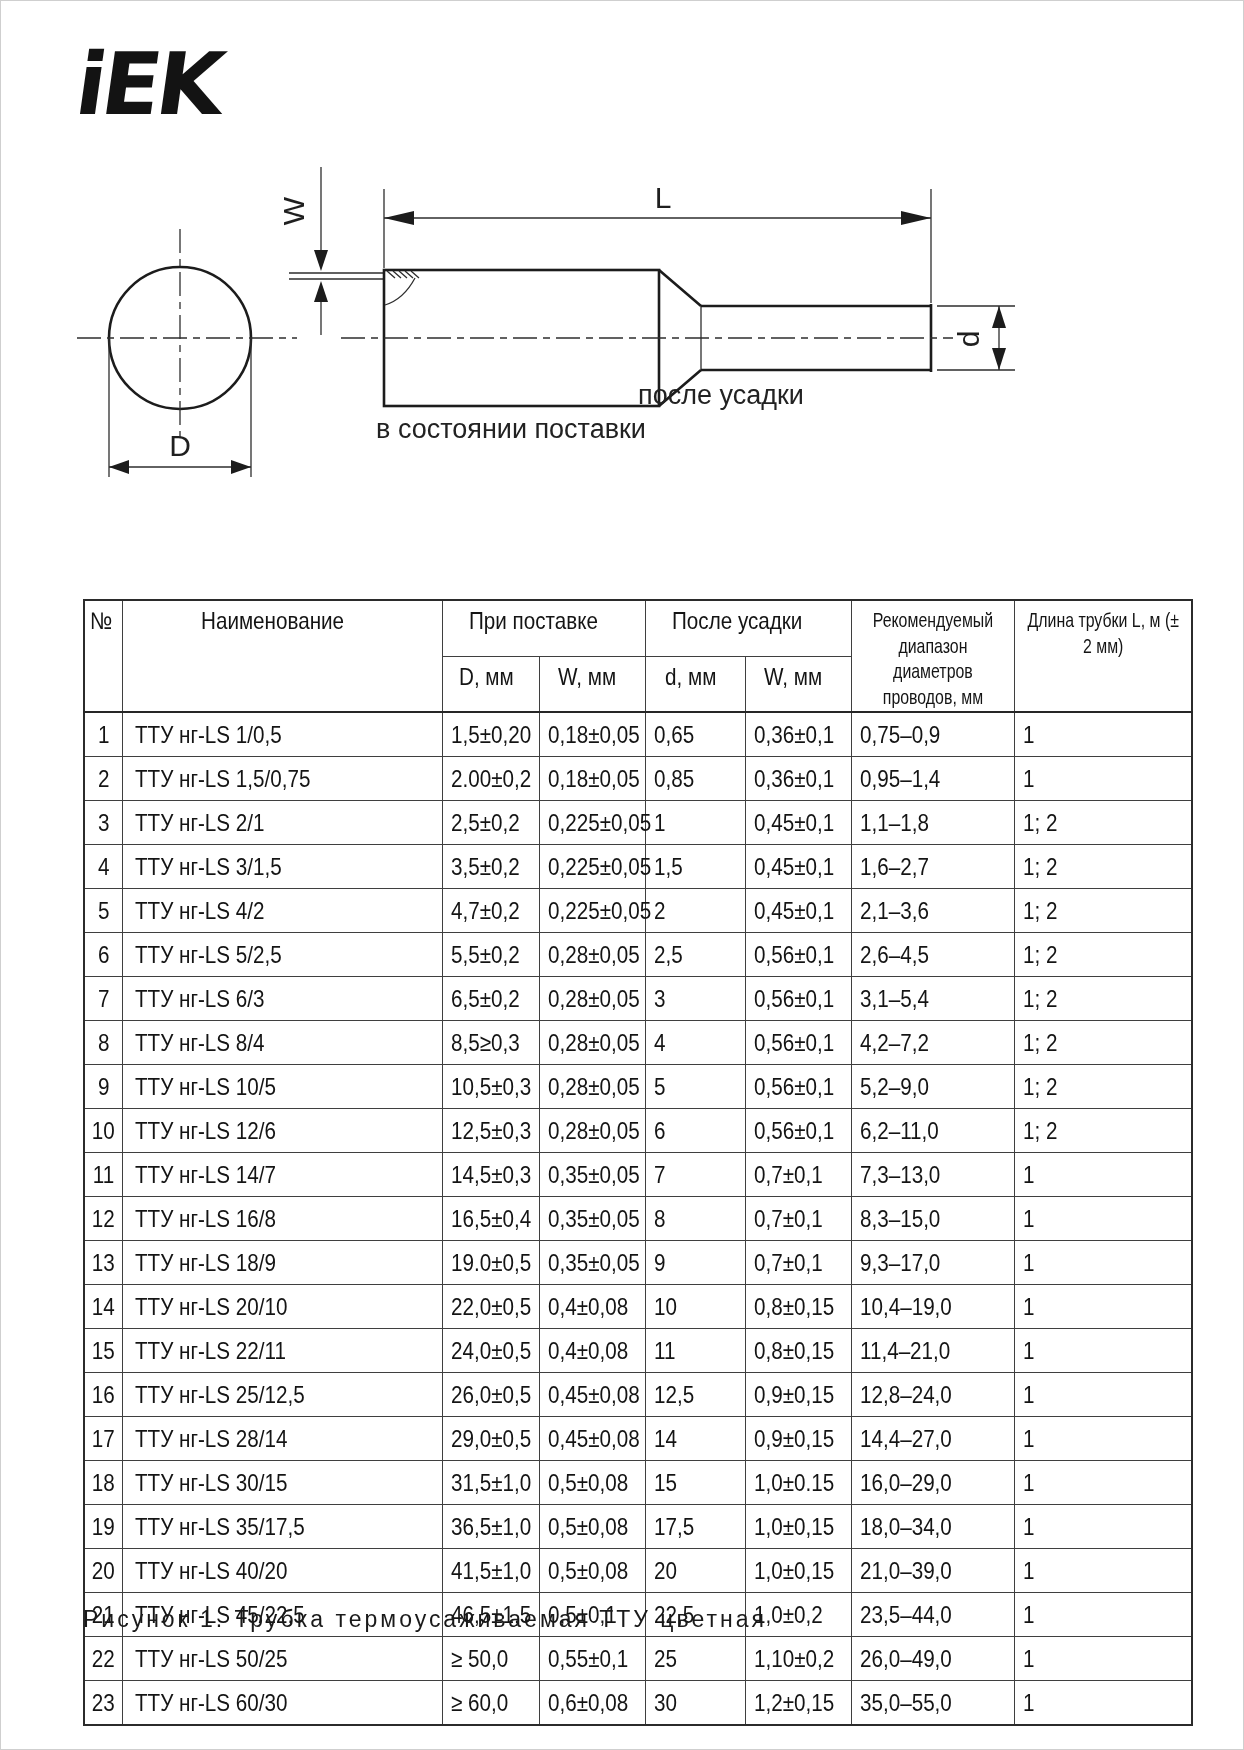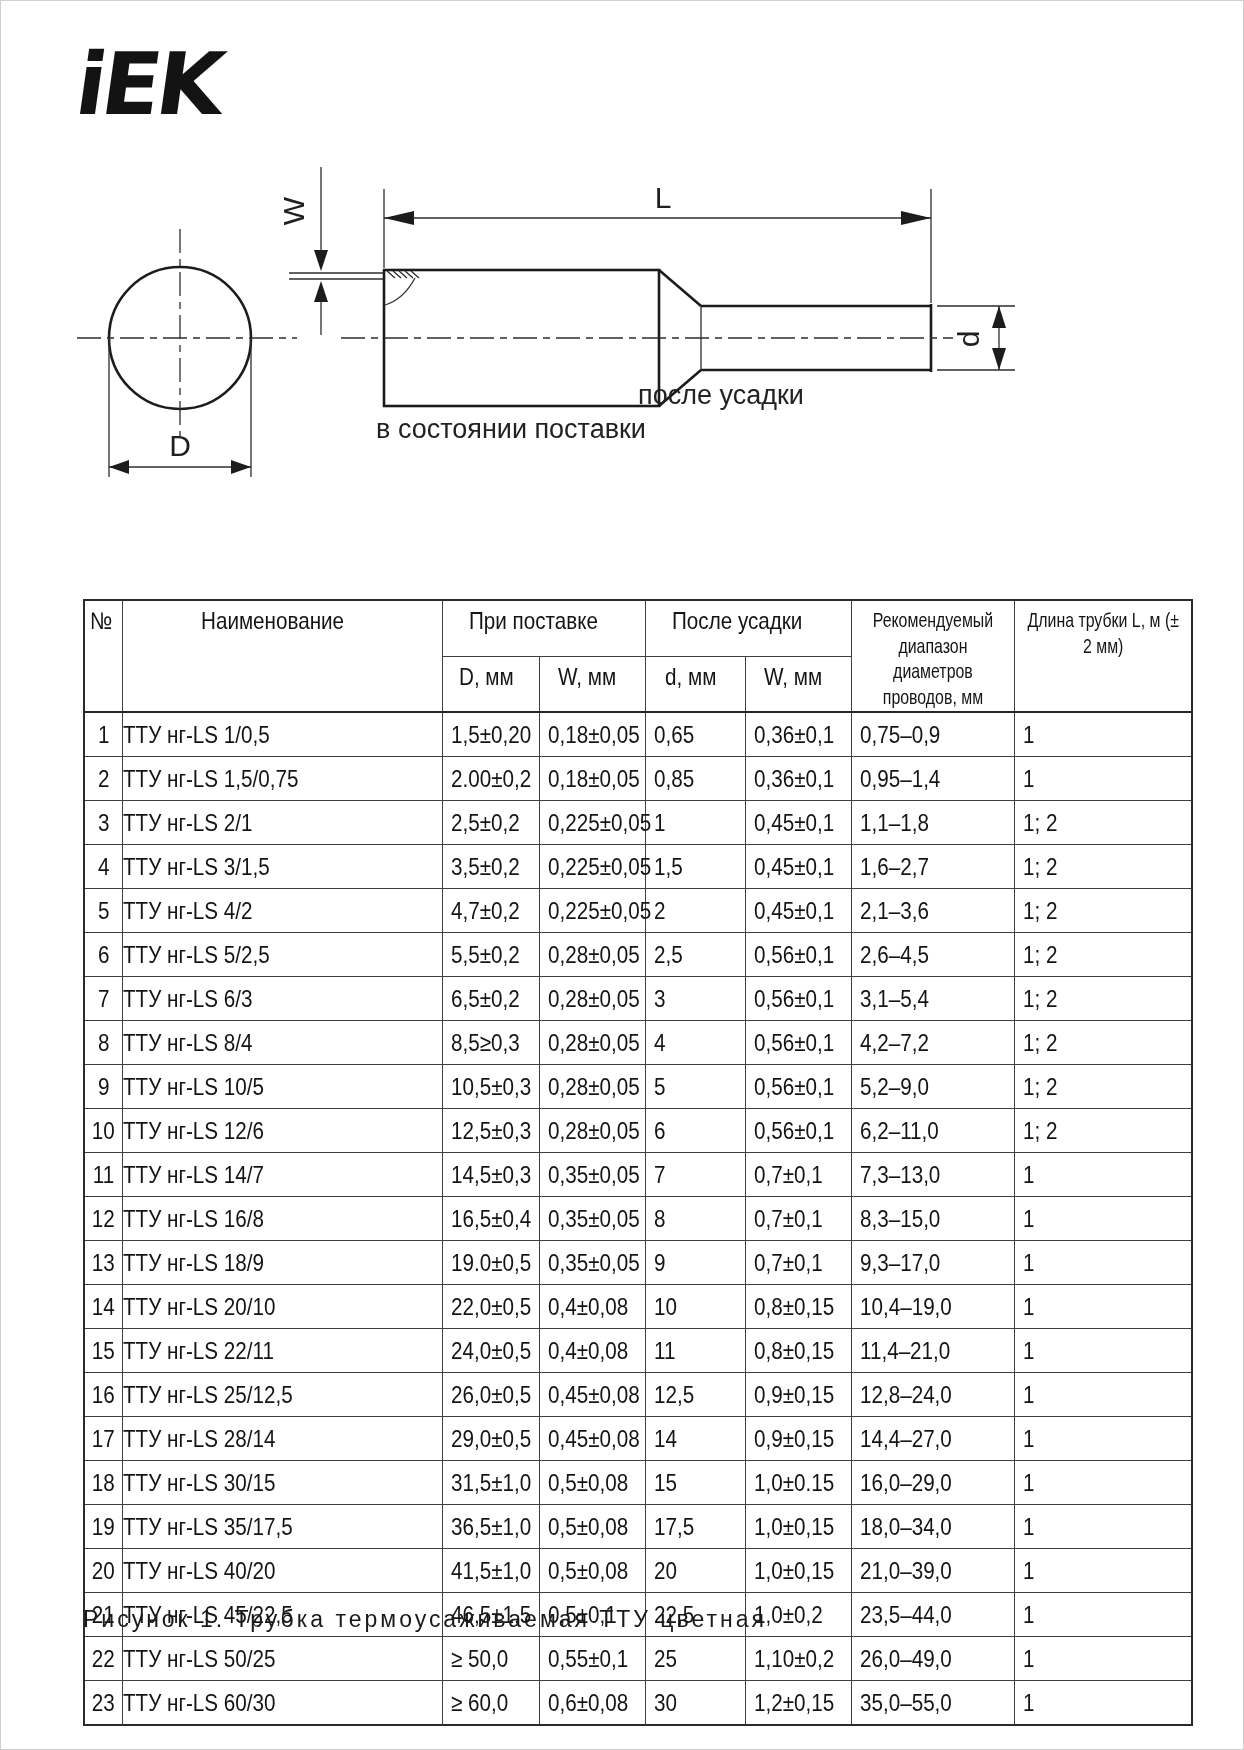--- a/index.html
+++ b/index.html
@@ -32,21 +32,21 @@
   }
   .spec-table th,.spec-table td{
     border:1px solid #3f3f3f;font-weight:400;
     padding:2px 8px;overflow:visible;
   }
   .spec-table{border:2px solid #2b2b2b;}
   .spec-table thead th{vertical-align:top;text-align:center;padding-top:6px;height:40px;}
   .spec-table thead{border-bottom:2px solid #262626;}
   .spec-table tbody td{height:39px;vertical-align:middle;text-align:left;}
   .spec-table tbody td:first-child{text-align:center;padding:2px 2px;}
-  .spec-table td:nth-child(2){padding-left:0;}
+  .spec-table td:nth-child(2){padding-left:12px;}
   .cx{display:inline-block;white-space:nowrap;transform:scaleX(.86);transform-origin:0 50%;}
   .spec-table thead th .cx{transform-origin:0 0;}
   .spec-table tbody td:first-child .cx{transform-origin:50% 50%;}
   .condense{
     display:block;width:132%;transform:scaleX(.757);transform-origin:0 0;
     font-size:21px;line-height:1.22;white-space:normal;
   }
   
   .caption{
     position:absolute;left:82px;top:1605px;

